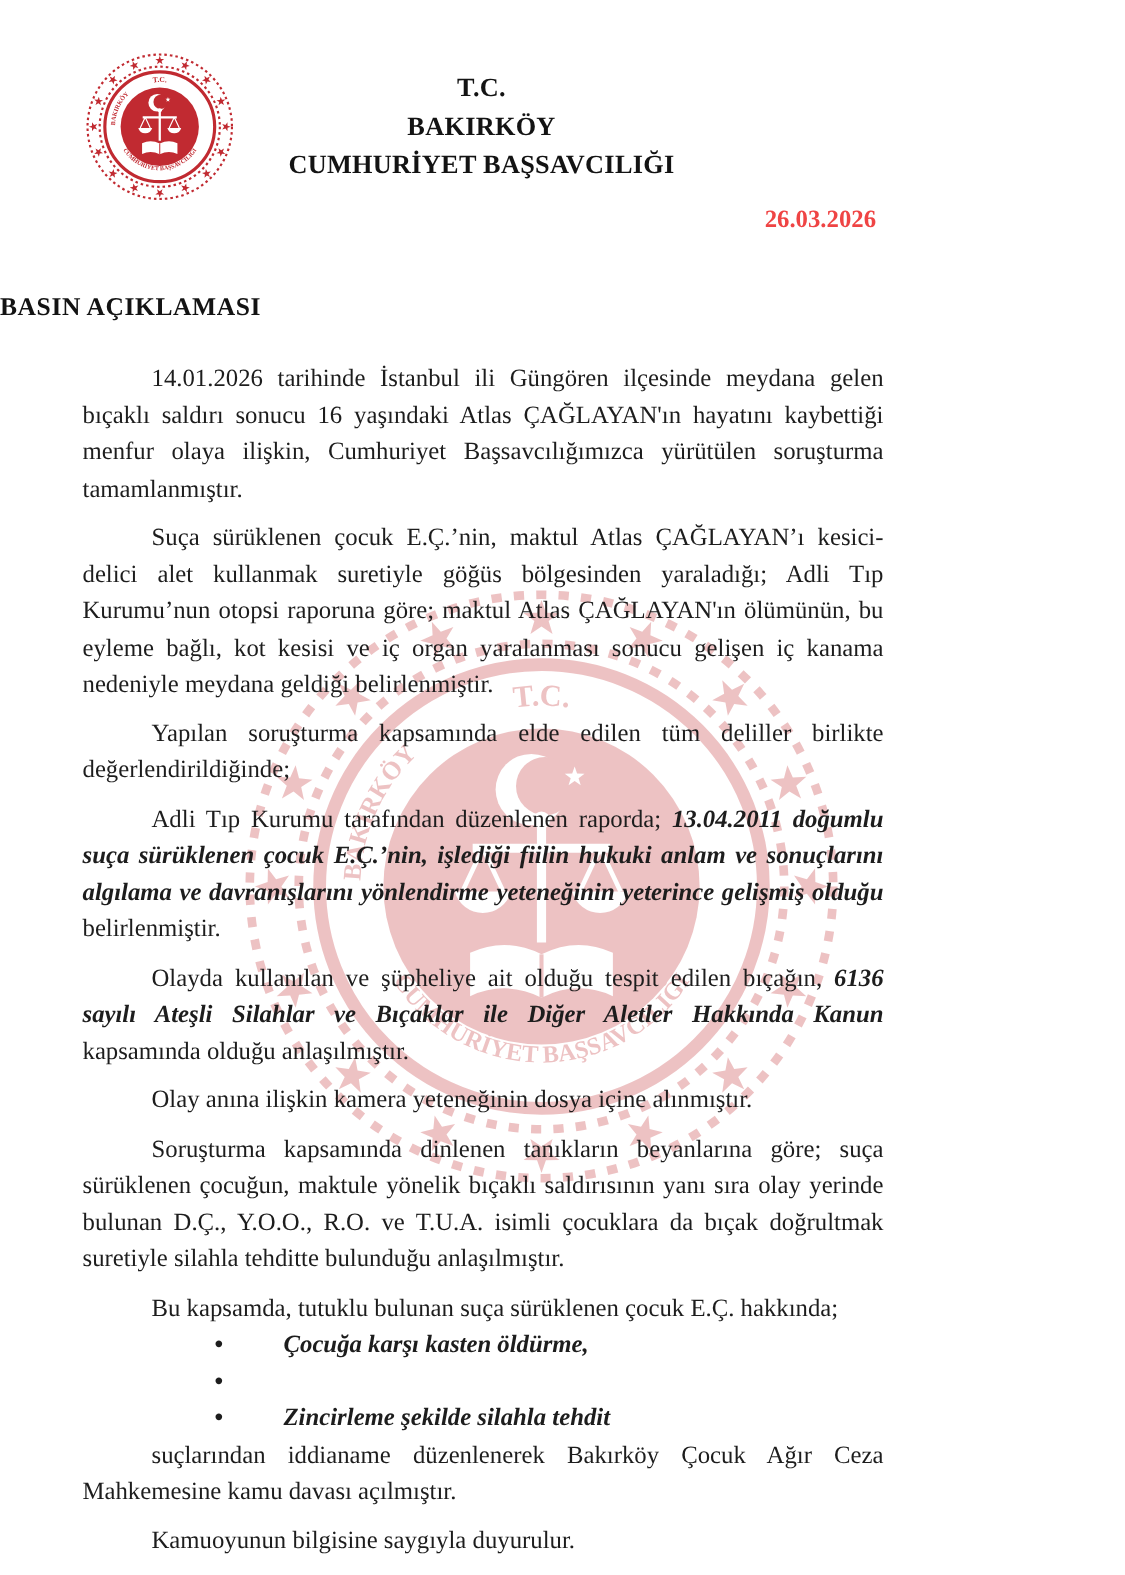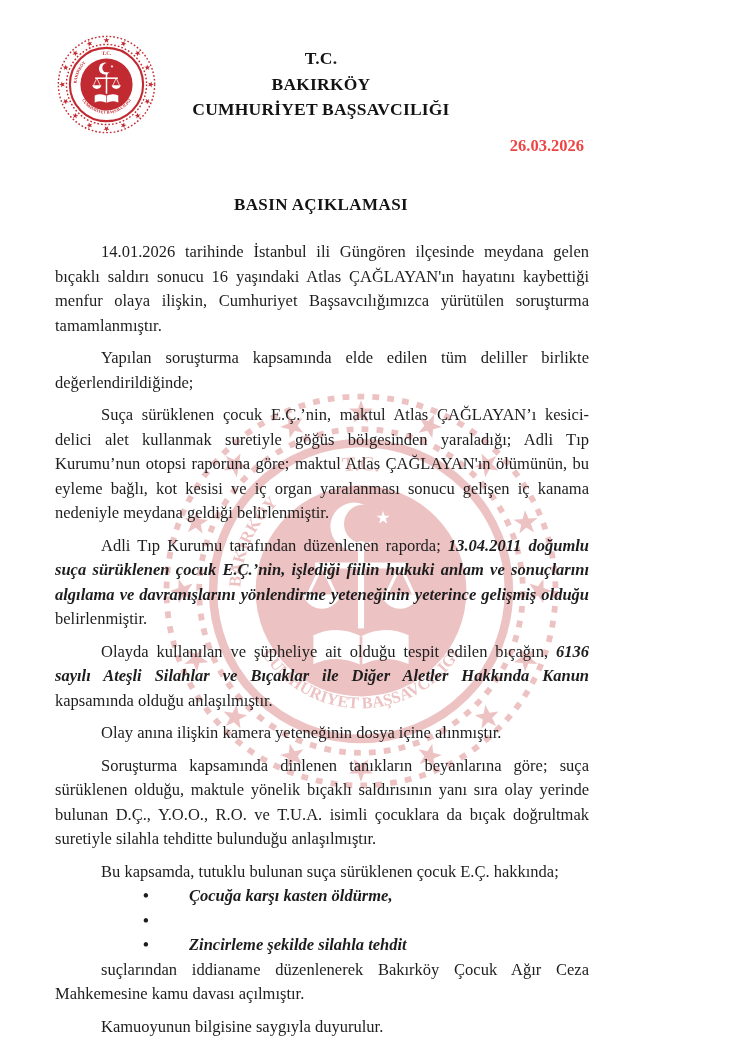--- a/index.html
+++ b/index.html
@@ -18,21 +18,21 @@
   
   .watermark{position:absolute;left:157px;top:387px;width:408px;height:408px;color:#c4383c;opacity:0.30;pointer-events:none;}
   .org-block{
     position:absolute;left:0;right:0;top:46px;
     text-align:center;font-weight:bold;font-size:17.5px;line-height:25.5px;
     letter-spacing:0.2px;color:#131313;
   }
   .date-line{position:absolute;top:136px;right:58px;font-weight:bold;font-size:16.5px;color:#ef4444;}
   .doc-title{
     position:absolute;left:0;right:0;top:195px;
-    text-align:center;font-weight:bold;font-size:17px;letter-spacing:0.4px;color:#131313;
+    text-align:left;font-weight:bold;font-size:17px;letter-spacing:0.4px;color:#131313;
   }
   .content{
     position:absolute;left:55px;right:53px;top:240px;
     font-size:16.5px;line-height:24.5px;text-align:justify;
     z-index:2;
   }
   .para{margin:0 0 8px;text-indent:46px;}
   .para.tight{margin-bottom:0;}
   .em-seg{font-weight:bold;font-style:italic;}
   .bullet-row{display:flex;padding-left:88px;font-weight:bold;font-style:italic;text-indent:0;}
@@ -124,26 +124,26 @@
     <div>BAKIRKÖY</div>
     <div>CUMHURİYET BAŞSAVCILIĞI</div>
   </div>
 
   <div class="date-line">26.03.2026</div>
 
   <div class="doc-title">BASIN AÇIKLAMASI</div>
 
   <div class="content">
     <p class="para">14.01.2026 tarihinde İstanbul ili Güngören ilçesinde meydana gelen bıçaklı saldırı sonucu 16 yaşındaki Atlas ÇAĞLAYAN'ın hayatını kaybettiği menfur olaya ilişkin, Cumhuriyet Başsavcılığımızca yürütülen soruşturma tamamlanmıştır.</p>
+    <p class="para">Suça sürüklenen çocuk E.Ç.’nin, maktul Atlas ÇAĞLAYAN’ı kesici-delici alet kullanmak suretiyle göğüs bölgesinden yaraladığı; Adli Tıp Kurumu’nun otopsi raporuna göre; maktul Atlas ÇAĞLAYAN'ın ölümünün, bu eyleme bağlı, kot kesisi ve iç organ yaralanması sonucu gelişen iç kanama nedeniyle meydana geldiği belirlenmiştir.</p>
     <p class="para">Yapılan soruşturma kapsamında elde edilen tüm deliller birlikte değerlendirildiğinde;</p>
-    <p class="para">Suça sürüklenen çocuk E.Ç.’nin, maktul Atlas ÇAĞLAYAN’ı kesici-delici alet kullanmak suretiyle göğüs bölgesinden yaraladığı; Adli Tıp Kurumu’nun otopsi raporuna göre; maktul Atlas ÇAĞLAYAN'ın ölümünün, bu eyleme bağlı, kot kesisi ve iç organ yaralanması sonucu gelişen iç kanama nedeniyle meydana geldiği belirlenmiştir.</p>
     <p class="para"><span>Adli Tıp Kurumu tarafından düzenlenen raporda; </span><span class="em-seg">13.04.2011 doğumlu suça sürüklenen çocuk E.Ç.’nin, işlediği fiilin hukuki anlam ve sonuçlarını algılama ve davranışlarını yönlendirme yeteneğinin yeterince gelişmiş olduğu</span><span> belirlenmiştir.</span></p>
     <p class="para"><span>Olayda kullanılan ve şüpheliye ait olduğu tespit edilen bıçağın, </span><span class="em-seg">6136 sayılı Ateşli Silahlar ve Bıçaklar ile Diğer Aletler Hakkında Kanun</span><span> kapsamında olduğu anlaşılmıştır.</span></p>
     <p class="para">Olay anına ilişkin kamera yeteneğinin dosya içine alınmıştır.</p>
-    <p class="para">Soruşturma kapsamında dinlenen tanıkların beyanlarına göre; suça sürüklenen olduğu, maktule yönelik bıçaklı saldırısının yanı sıra olay yerinde bulunan D.Ç., Y.O.O., R.O. ve T.U.A. isimli çocuklara da bıçak doğrultmak suretiyle silahla tehditte bulunduğu anlaşılmıştır.</p>
+    <p class="para">Soruşturma kapsamında dinlenen tanıkların beyanlarına göre; suça sürüklenen çocuğun, maktule yönelik bıçaklı saldırısının yanı sıra olay yerinde bulunan D.Ç., Y.O.O., R.O. ve T.U.A. isimli çocuklara da bıçak doğrultmak suretiyle silahla tehditte bulunduğu anlaşılmıştır.</p>
     <p class="para tight">Bu kapsamda, tutuklu bulunan suça sürüklenen çocuk E.Ç. hakkında;</p>
     <div class="bullet-row">
       <span class="bullet-dot">•</span>
       <span>Çocuğa karşı kasten öldürme,</span>
     </div>
     <div class="bullet-row">
       <span class="bullet-dot">•</span>
     </div>
     <div class="bullet-row">
       <span class="bullet-dot">•</span>

